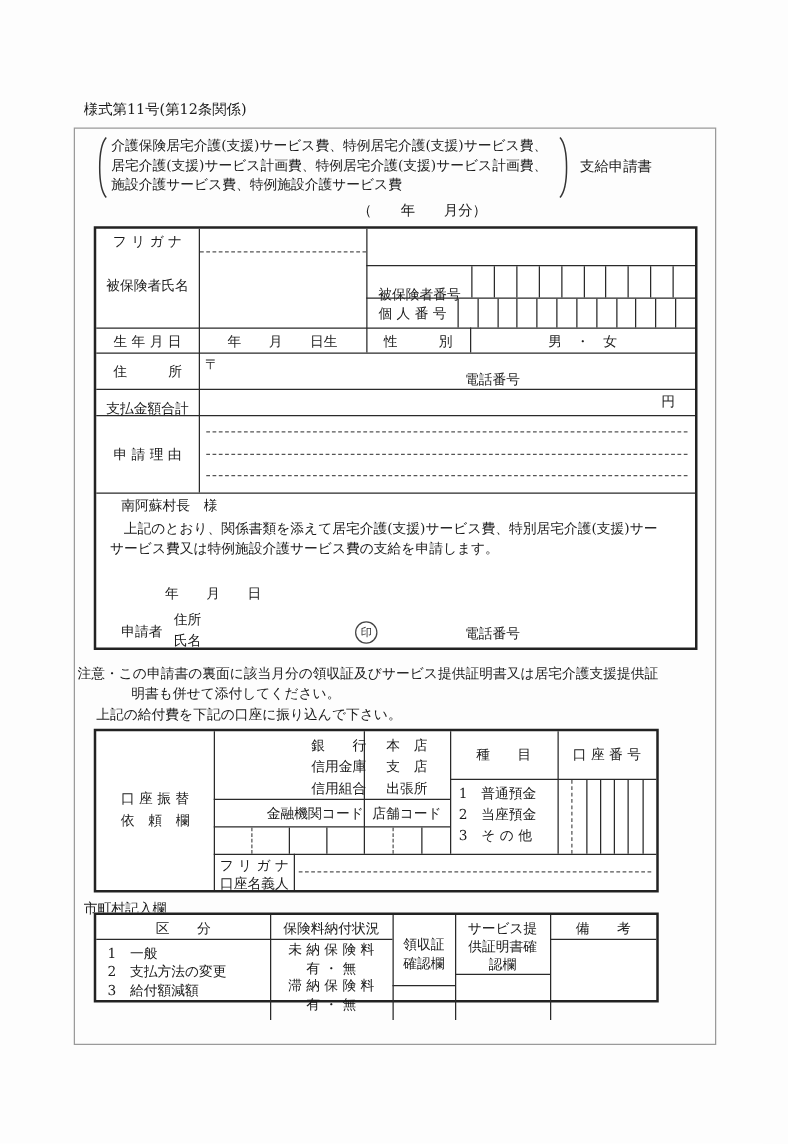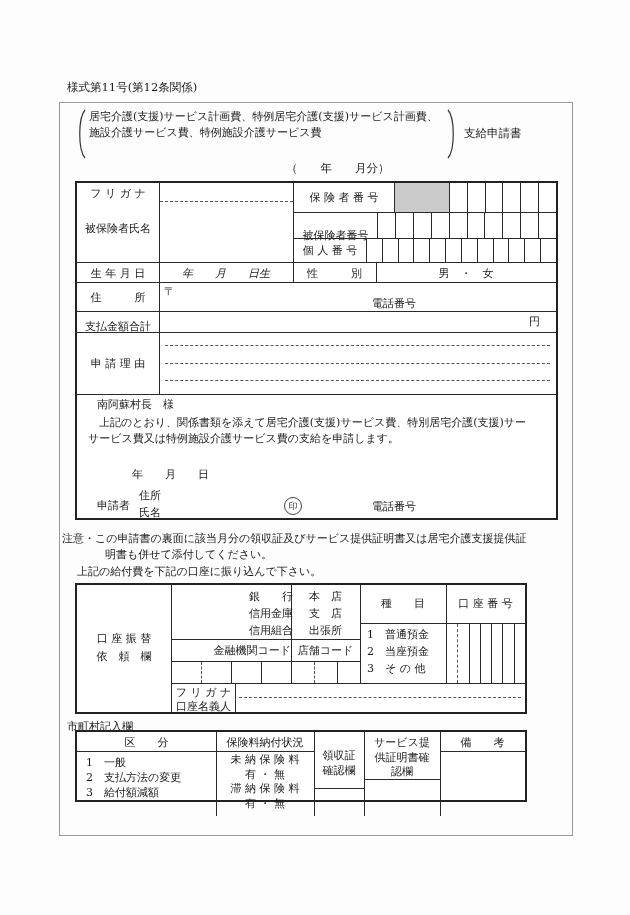--- a/index.html
+++ b/index.html
@@ -32,20 +32,21 @@
 
   <div class="outer" style="left:59px;top:102px;width:512px;height:732px;"></div>
 
   <svg style="left:76px;top:109px;" width="10" height="50">
     <path d="M9 1 C2 9 2 41 9 49" stroke="#333" fill="none" stroke-width="1.2"></path>
   </svg>
   <svg style="left:447px;top:109px;" width="10" height="50">
     <path d="M1 1 C8 9 8 41 1 49" stroke="#333" fill="none" stroke-width="1.2"></path>
   </svg>
   <div class="abs" style="left:89px;top:109px;line-height:15.5px;">
+    <div>介護保険居宅介護(支援)サービス費、特例居宅介護(支援)サービス費、</div>
     <div>居宅介護(支援)サービス計画費、特例居宅介護(支援)サービス計画費、</div>
     <div>施設介護サービス費、特例施設介護サービス費</div>
   </div>
   <div class="abs" style="left:464px;top:126px;font-size:11.5px;">支給申請書</div>
   <div class="abs" style="left:286px;top:161px;font-size:11.5px;">（　　年　　月分）</div>
 
   <div class="box" style="left:75px;top:181px;width:483px;height:339px;">
 
     <div class="vline" style="left:82px;top:0;height:211px;"></div>
     <div class="vline" style="left:216px;top:0;height:99px;"></div>
@@ -53,32 +54,20 @@
     <div class="hline" style="left:0;top:79px;width:479px;"></div>
     <div class="hline" style="left:0;top:99px;width:479px;"></div>
     <div class="hline" style="left:0;top:128px;width:479px;"></div>
     <div class="hline" style="left:0;top:149px;width:479px;"></div>
     <div class="hline" style="left:0;top:211px;width:479px;"></div>
     <div class="dash" style="left:83px;top:18px;width:133px;"></div>
 
     <div class="c" style="left:0;top:3px;width:82px;">フ リ ガ ナ</div>
     <div class="c" style="left:0;top:38px;width:82px;">被保険者氏名</div>
 
-    <div class="num-row" style="left:217px;top:0;width:262px;height:29px;">
-      <span class="nlabel" style="width:100px;">保 険 者 番 号</span>
-      <div class="cells">
-        <div class="cell gray" style="background:#cbcbcb;"></div>
-      <div class="cell"></div>
-          <div class="cell"></div>
-          <div class="cell"></div>
-          <div class="cell"></div>
-          <div class="cell"></div>
-          <div class="cell"></div>
-        </div>
-    </div>
     <div class="hline" style="left:216px;top:29px;width:263px;"></div>
     <div class="num-row" style="left:217px;top:30px;width:262px;height:25px;">
       <span class="nlabel" style="width:83px;margin-top:20px;">被保険者番号</span>
       <div class="cells">
           <div class="cell"></div>
           <div class="cell"></div>
           <div class="cell"></div>
           <div class="cell"></div>
           <div class="cell"></div>
           <div class="cell"></div>
@@ -101,21 +90,21 @@
           <div class="cell"></div>
           <div class="cell"></div>
           <div class="cell"></div>
           <div class="cell"></div>
           <div class="cell"></div>
           <div class="cell"></div>
         </div>
     </div>
 
     <div class="c" style="left:0;top:83px;width:82px;">生 年 月 日</div>
-    <div class="c" style="left:82px;top:83px;width:134px;font-style:italic;">年　　月　　日生</div>
+    <div class="c" style="left:82px;top:83px;width:134px;">年　　月　　日生</div>
     <div class="c" style="left:216px;top:83px;width:83px;">性　　　別</div>
     <div class="c" style="left:299px;top:83px;width:180px;">男　・　女</div>
 
     <div class="c" style="left:0;top:107px;width:82px;">住　　　所</div>
     <div class="abs" style="left:87px;top:101px;">〒</div>
     <div class="abs" style="left:295px;top:113px;">電話番号</div>
 
     <div class="c" style="left:0;top:136px;width:82px;">支払金額合計</div>
     <div class="abs" style="left:452px;top:131px;">円</div>
 

